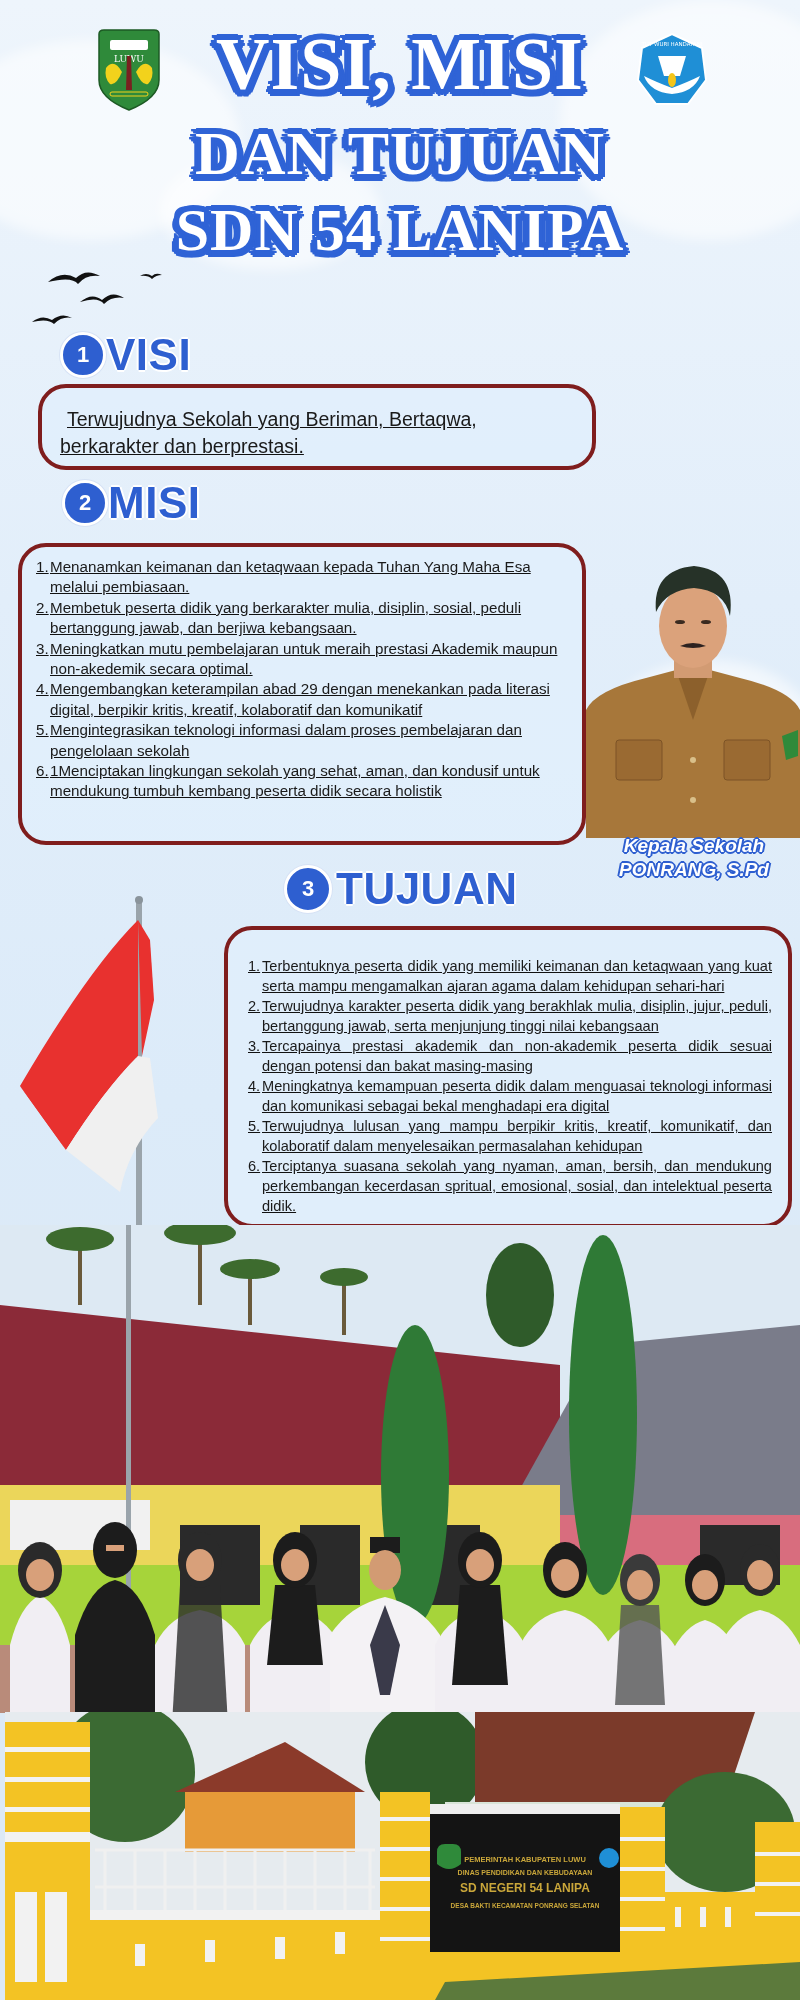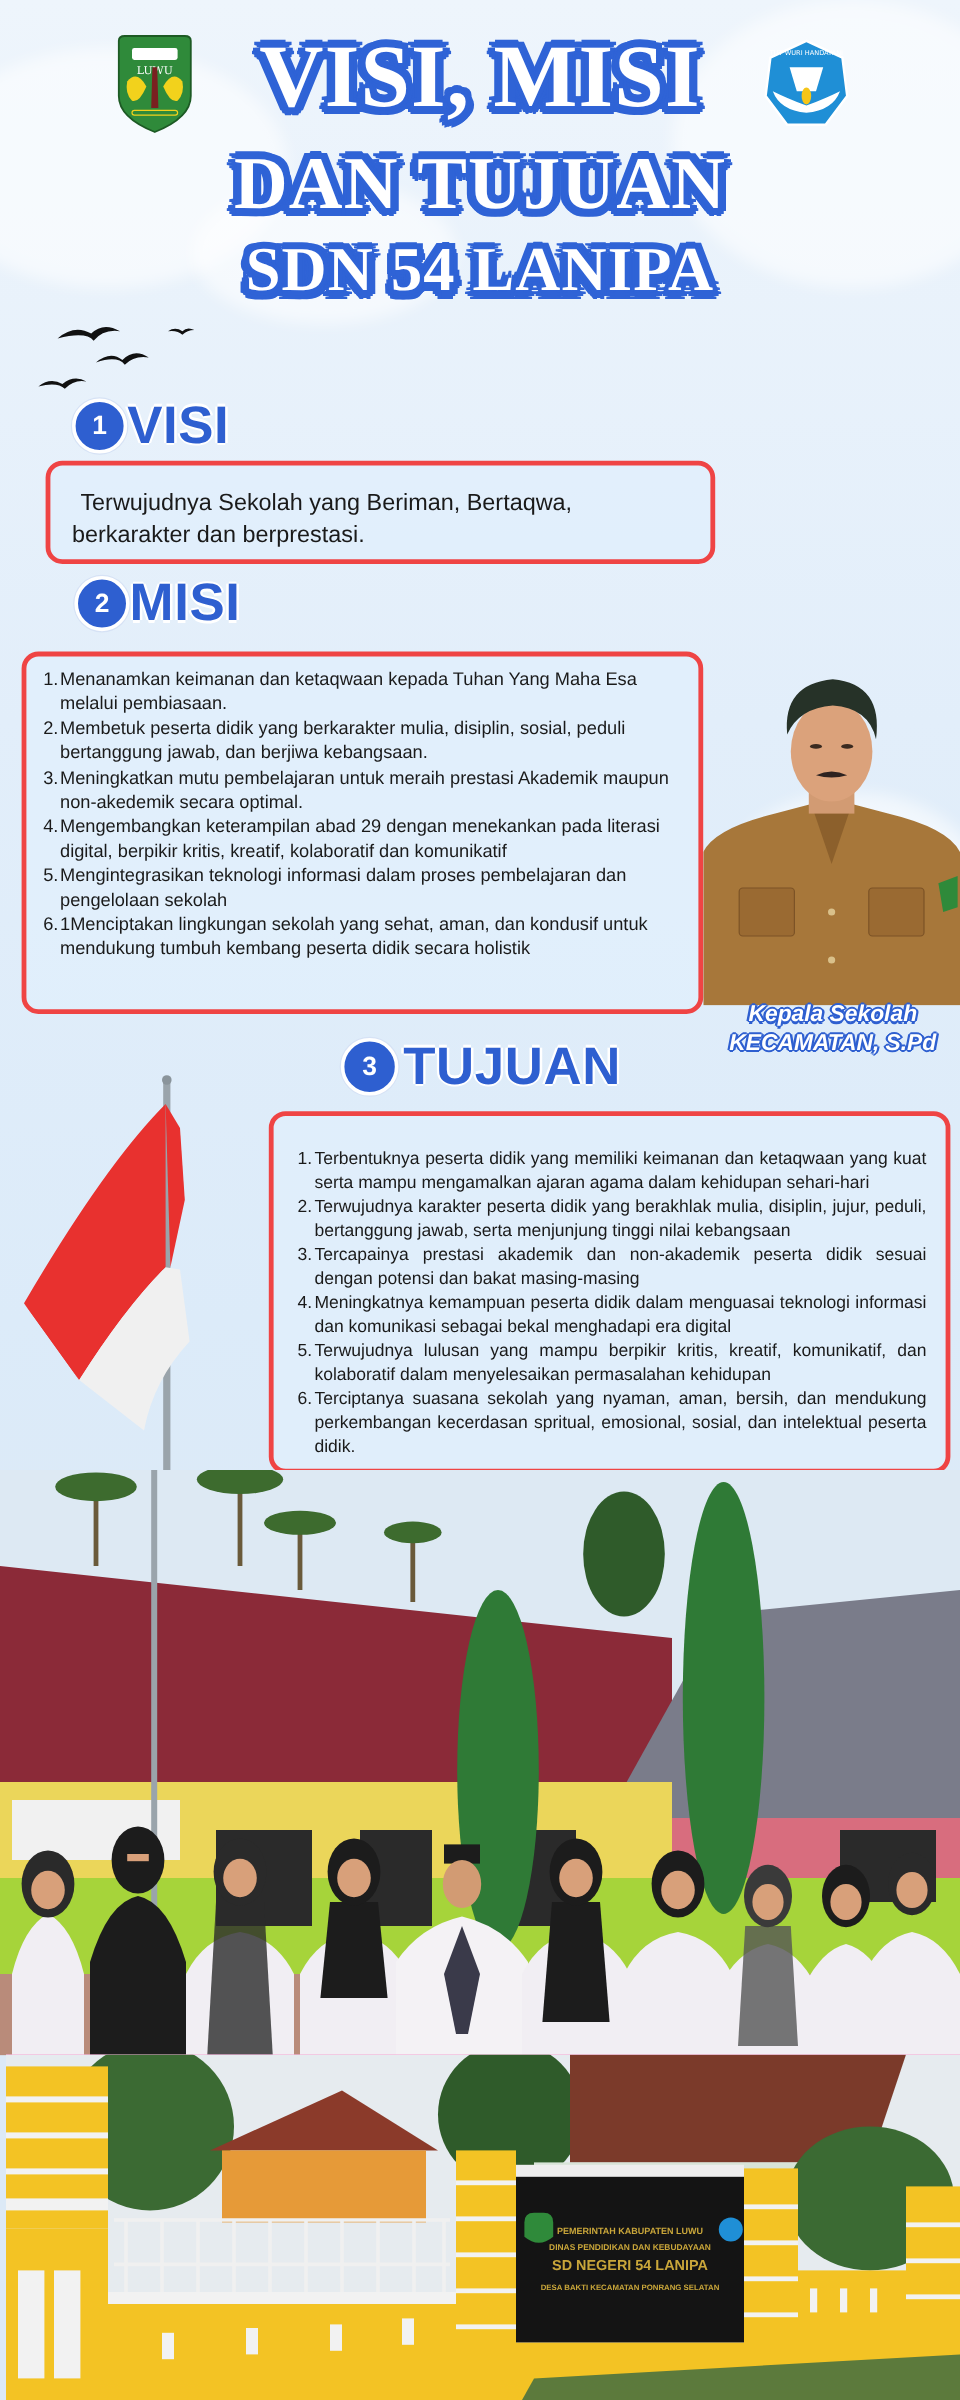--- a/index.html
+++ b/index.html
@@ -26,21 +26,21 @@
       0 0 0 #2f63d6,
       4px 0 0 #2f63d6, -4px 0 0 #2f63d6, 0 4px 0 #2f63d6, 0 -4px 0 #2f63d6,
       3px 3px 0 #2f63d6, -3px 3px 0 #2f63d6, 3px -3px 0 #2f63d6, -3px -3px 0 #2f63d6,
       6px 0 0 #2f63d6, -6px 0 0 #2f63d6, 0 6px 0 #2f63d6, 0 -6px 0 #2f63d6,
       5px 5px 0 #2f63d6, -5px 5px 0 #2f63d6, 5px -5px 0 #2f63d6, -5px -5px 0 #2f63d6,
       7px 3px 0 #2f63d6, -7px 3px 0 #2f63d6, 3px 7px 0 #2f63d6, -3px 7px 0 #2f63d6;
     letter-spacing: 1px;
   }
   .t1 { top: 22px; font-size: 74px; }
   .t2 { top: 118px; font-size: 62px; }
-  .t3 { top: 196px; font-size: 52px; }
+  .t3 { top: 196px; font-size: 60px; }
 
   .birds { position: absolute; left: 28px; top: 270px; width: 140px; height: 60px; }
 
   
   .sec-head { position: absolute; display: flex; align-items: center; }
   .sec-num {
     width: 46px; height: 46px; border-radius: 50%;
     background: #2e5fd0; color: #fff; border: 3px solid #fff;
     display: flex; align-items: center; justify-content: center;
     font-weight: 700; font-size: 22px; box-shadow: 0 0 0 1px #d6e2f5;
@@ -51,22 +51,23 @@
     text-shadow: 2px 0 0 #fff, -2px 0 0 #fff, 0 2px 0 #fff, 0 -2px 0 #fff;
   }
   .sec-visi { left: 60px; top: 330px; }
   .sec-misi { left: 62px; top: 478px; }
   .sec-tujuan { left: 284px; top: 864px; }
   .sec-tujuan .sec-num { width: 48px; height: 48px; }
   .sec-tujuan .sec-title { margin-left: 4px; font-size: 44px; }
 
   
   .box {
-    position: absolute; border: 4px solid #ef4444; border-radius: 14px;
+    position: absolute; border: 4px solid #7f1d1d; border-radius: 28px;
     background: rgba(224,238,252,0.85);
+    text-decoration: underline;
   }
   .box-visi { left: 38px; top: 384px; width: 558px; height: 86px; padding: 18px 18px; }
   .visi-text { font-size: 19.5px; line-height: 27px; color: #1a1a1a; }
   .visi-text .l1 { display: block; padding-left: 7px; }
 
   .box-misi { left: 18px; top: 543px; width: 568px; height: 302px; padding: 10px 10px 0 14px; }
   .box-tujuan { left: 224px; top: 926px; width: 568px; height: 302px; padding: 26px 16px 0 20px; }
 
   ol.list { list-style: none; }
   ol.list li { display: flex; font-size: 15.2px; line-height: 20.4px; color: #1a1a1a; }
@@ -195,21 +196,21 @@
 
     <path d="M70 52 Q66 10 108 6 Q150 10 144 56 Q138 30 108 28 Q80 30 70 52Z" fill="#263228"></path>
 
     <ellipse cx="94" cy="62" rx="5" ry="2" fill="#3a2a20"></ellipse>
     <ellipse cx="120" cy="62" rx="5" ry="2" fill="#3a2a20"></ellipse>
     <path d="M94 86 Q107 80 120 86 Q107 90 94 86Z" fill="#2d2220"></path>
   </svg>
 </div>
 <div class="principal-caption">
   <div>Kepala Sekolah</div>
-  <div>KECAMATAN, S.Pd</div>
+  <div>PONRANG, S.Pd</div>
 </div>
 
 <div class="sec-head sec-tujuan">
   <div class="sec-num">3</div>
   <div class="sec-title">TUJUAN</div>
 </div>
 
 <div class="flag">
   <svg width="160" height="400" viewBox="0 0 160 400">
     <rect x="128" y="20" width="6" height="380" fill="#9aa4ab"></rect>

